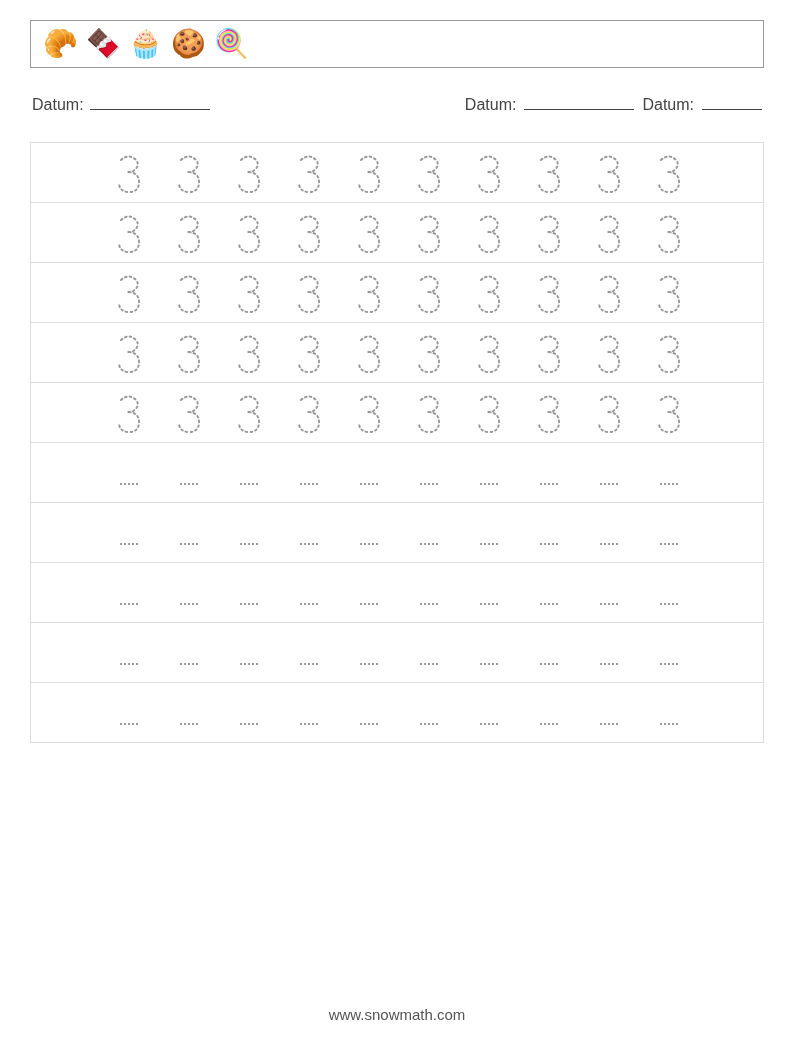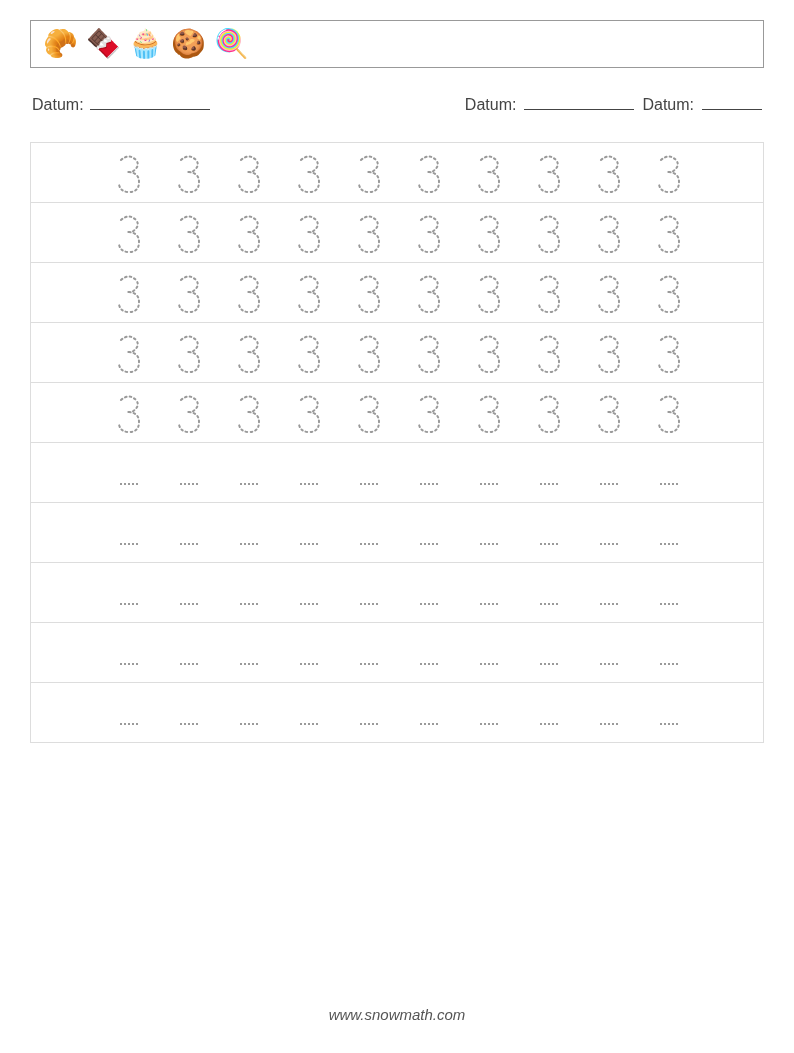--- a/index.html
+++ b/index.html
@@ -94,21 +94,20 @@
     margin-top: 22px;
   }
   .footer {
     position: absolute;
     bottom: 30px;
     left: 0;
     width: 100%;
     text-align: center;
     font-size: 15px;
     color: #555555;
-    font-style: italic;
   }
 </style>
 </head>
 <body>
 
 <div class="page">
 
   <div class="header-box">
     <div class="icons">
       <span>🥐</span>

